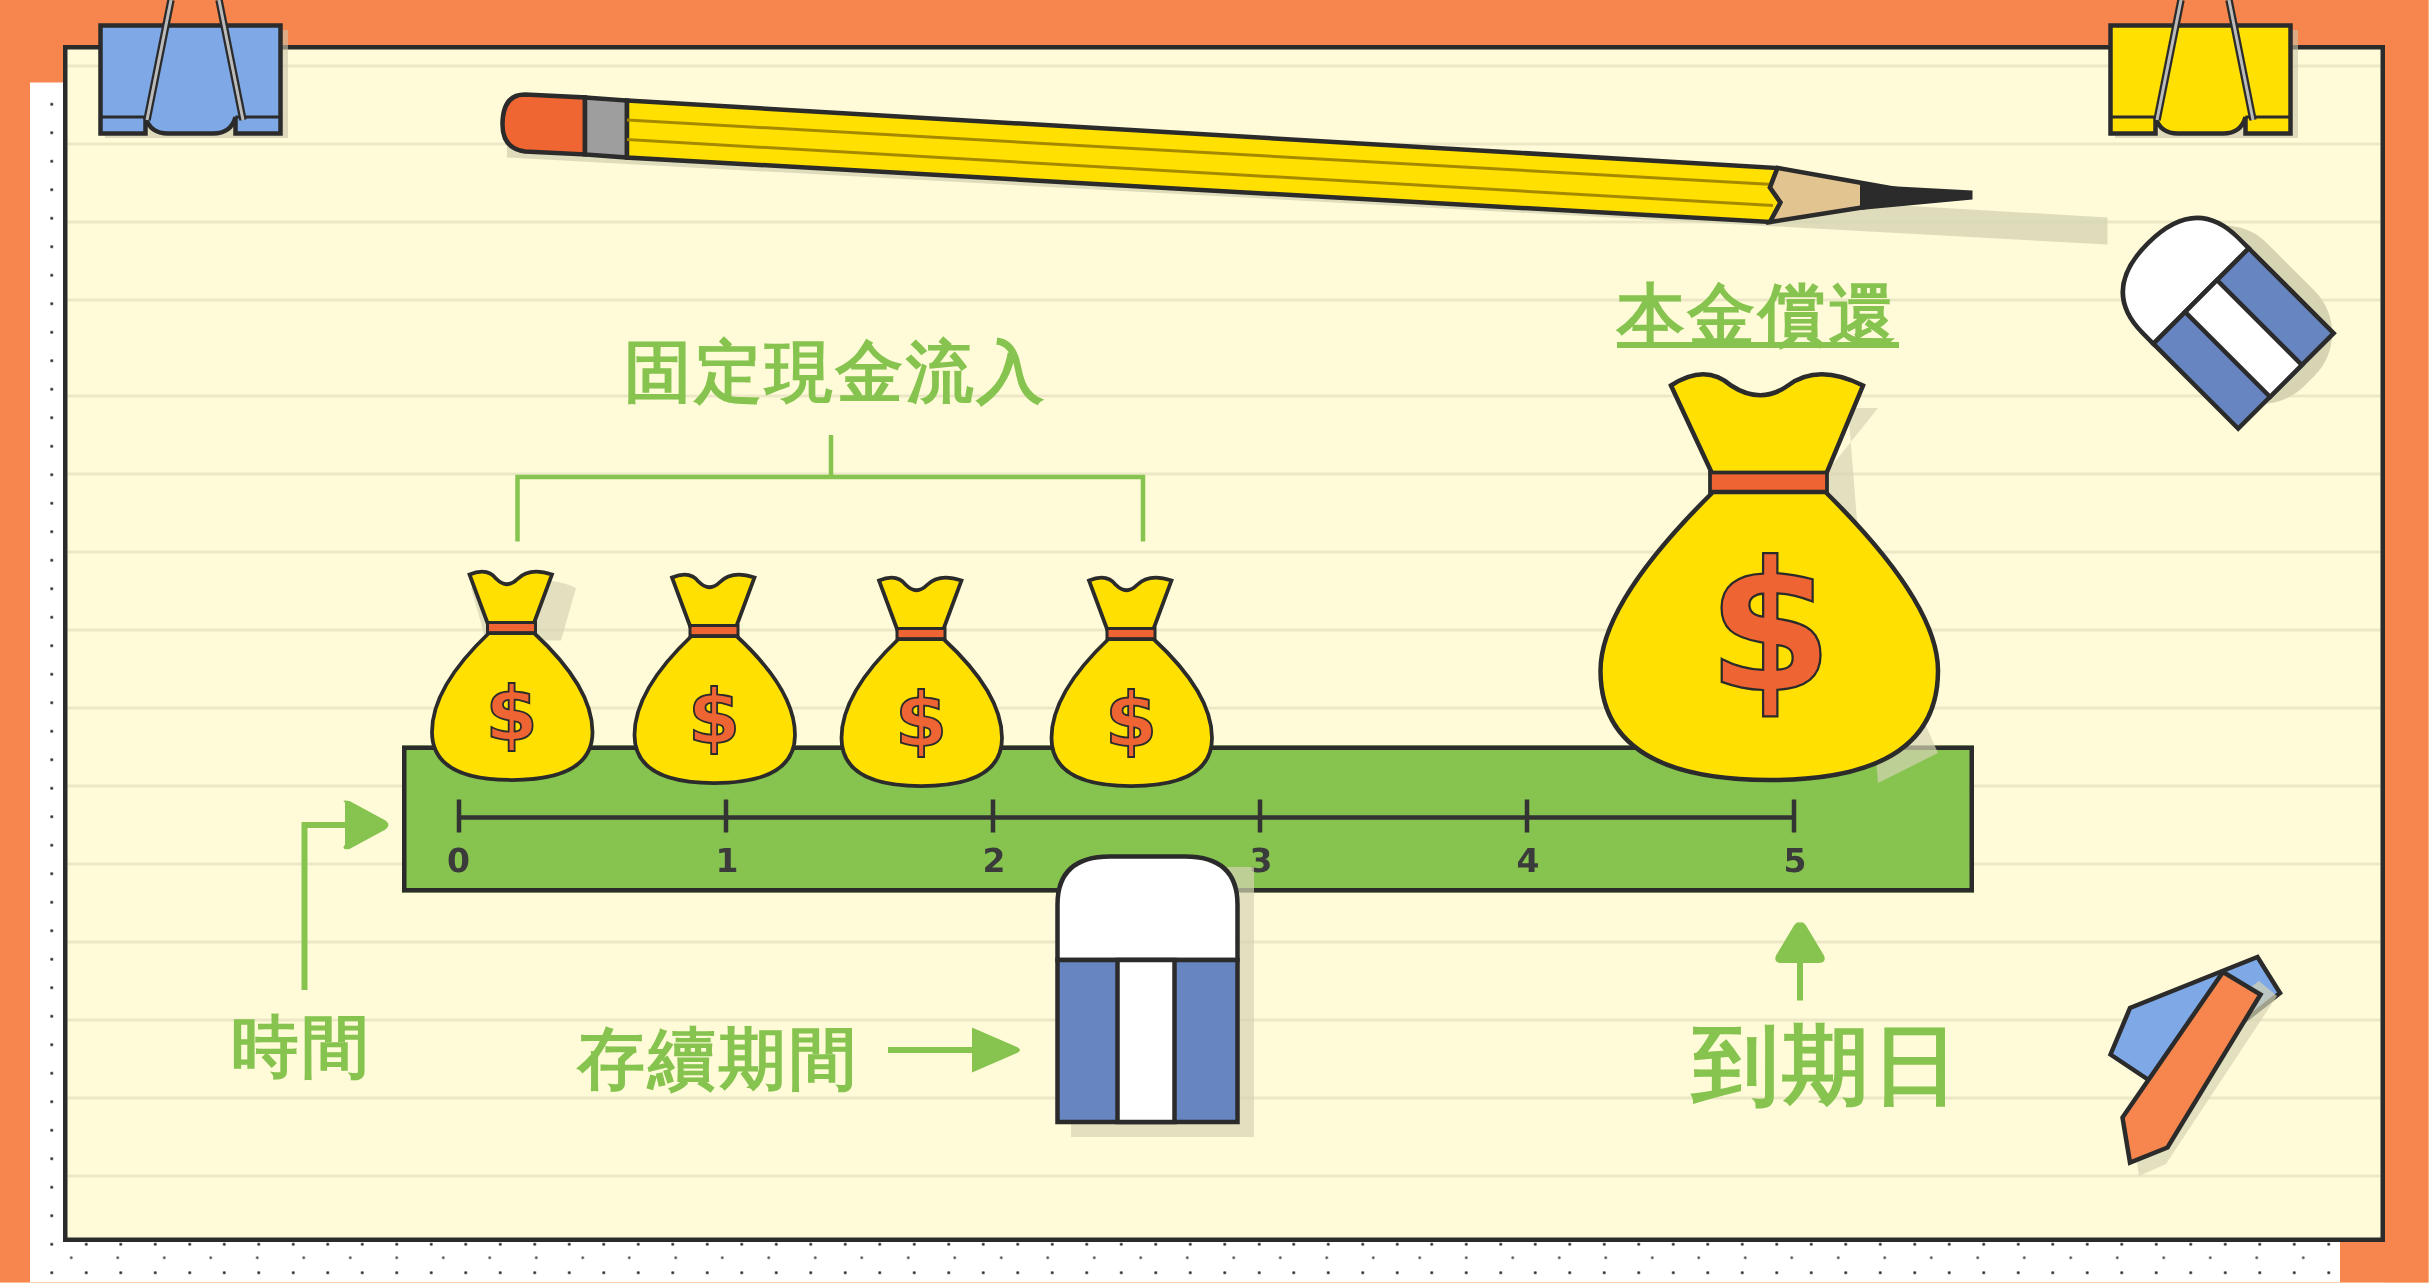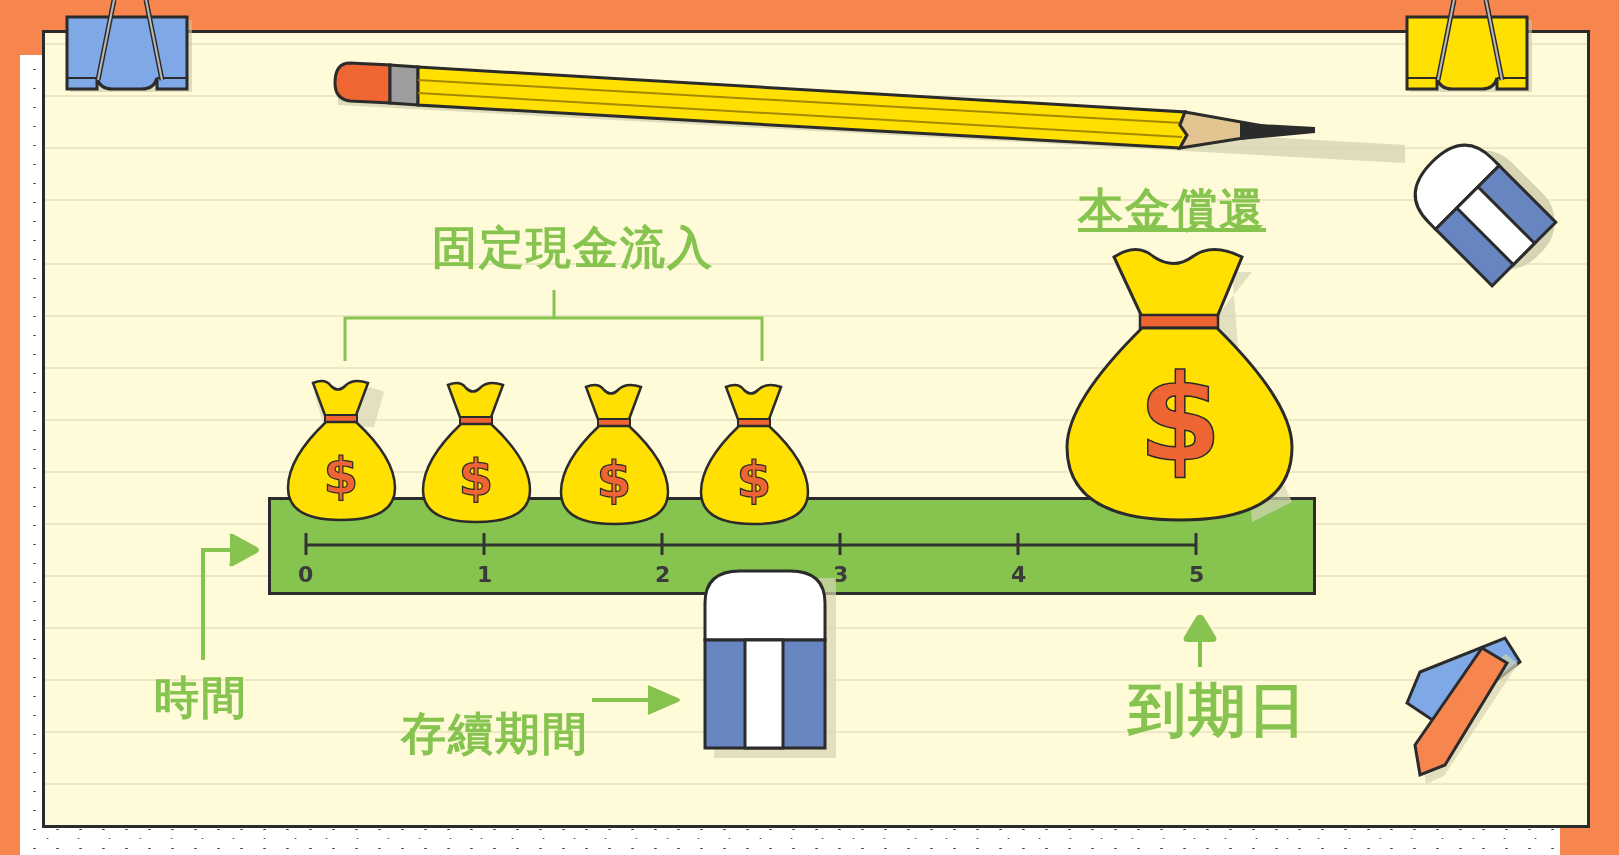--- a/index.html
+++ b/index.html
@@ -63,21 +63,21 @@
     <rect x="-15" y="-15" width="30" height="80" fill="#fff" stroke="#2b2b2b" stroke-width="3"></rect>
   </g>
 </svg>
 
 <svg class="abs" style="left:1370px;top:610px" width="170" height="180">
   <path d="M37,93 L50,62 L135,28 L150,52 L70,115 Z" fill="#7ea9e6" stroke="#2b2b2b" stroke-width="3"></path>
   <path d="M100,60 L130,38 L142,48 L68,160 L50,168 L45,135 Z" fill="#d6d4b3" opacity="0.7" transform="translate(6,6)"></path>
   <path d="M112,38 L137,53 L75,155 L50,165 L45,135 Z" fill="#f7864e" stroke="#2b2b2b" stroke-width="3"></path>
 </svg>
 
-<div class="abs label" style="left:432px;top:218px;font-size:45px;">固定現金流入</div>
+<div class="abs label" style="left:416px;top:218px;font-size:45px;">固定現金流入</div>
 <div class="abs label" style="left:1078px;top:180px;font-size:45px;text-decoration:underline;">本金償還</div>
 
 <svg class="abs" style="left:340px;top:285px" width="430" height="80">
   <path d="M5,76 V33 H422 V76 M214,33 V5" fill="none" stroke="#86c34f" stroke-width="3"></path>
 </svg>
 
 <div class="abs" style="left:268px;top:497px;width:1048px;height:98px;background:#86c34f;border:3px solid #2b2b2b;box-sizing:border-box;"></div>
 <svg class="abs" style="left:268px;top:497px" width="1048" height="98">
   <line x1="38" y1="48" x2="928" y2="48" stroke="#333" stroke-width="3"></line>
   <line x1="38" y1="36" x2="38" y2="58" stroke="#333" stroke-width="3"></line>
@@ -127,21 +127,21 @@
   <path d="M80,86 Q5,160 5,205 Q5,278 118,278 Q230,278 230,205 Q230,160 155,86 Z" fill="#ffe000" stroke="#2b2b2b" stroke-width="3"></path>
   <text x="118" y="218" text-anchor="middle" font-family="DejaVu Sans, sans-serif" font-weight="bold" font-size="120" fill="#ee6433" stroke="#2b2b2b" stroke-width="1.5">$</text>
 </svg>
 
 <svg class="abs" style="left:195px;top:530px" width="70" height="135">
   <path d="M8,130 V20 H35" fill="none" stroke="#86c34f" stroke-width="4"></path>
   <path d="M35,5 Q32,3 38,4 L62,17 Q66,20 62,23 L38,36 Q32,37 35,33 Z" fill="#86c34f"></path>
 </svg>
 <div class="abs label" style="left:154px;top:668px;font-size:45px;">時間</div>
 
-<div class="abs label" style="left:385px;top:704px;font-size:45px;margin-left:16px;">存續期間</div>
+<div class="abs label" style="left:385px;top:676px;font-size:45px;">存續期間</div>
 <svg class="abs" style="left:590px;top:680px" width="95" height="40">
   <line x1="2" y1="20" x2="60" y2="20" stroke="#86c34f" stroke-width="4"></line>
   <path d="M58,5 L88,18 Q92,20 88,22 L58,35 Z" fill="#86c34f"></path>
 </svg>
 
 <svg class="abs" style="left:700px;top:568px" width="140" height="190">
   <rect x="14" y="10" width="122" height="180" fill="#d6d4b3" opacity="0.7"></rect>
   <path d="M5,72 V35 Q5,3 40,3 H90 Q125,3 125,35 V72 Z" fill="#fff" stroke="#2b2b2b" stroke-width="3"></path>
   <rect x="5" y="72" width="120" height="108" fill="#6785c0" stroke="#2b2b2b" stroke-width="3"></rect>
   <rect x="45" y="72" width="38" height="108" fill="#fff" stroke="#2b2b2b" stroke-width="3"></rect>

